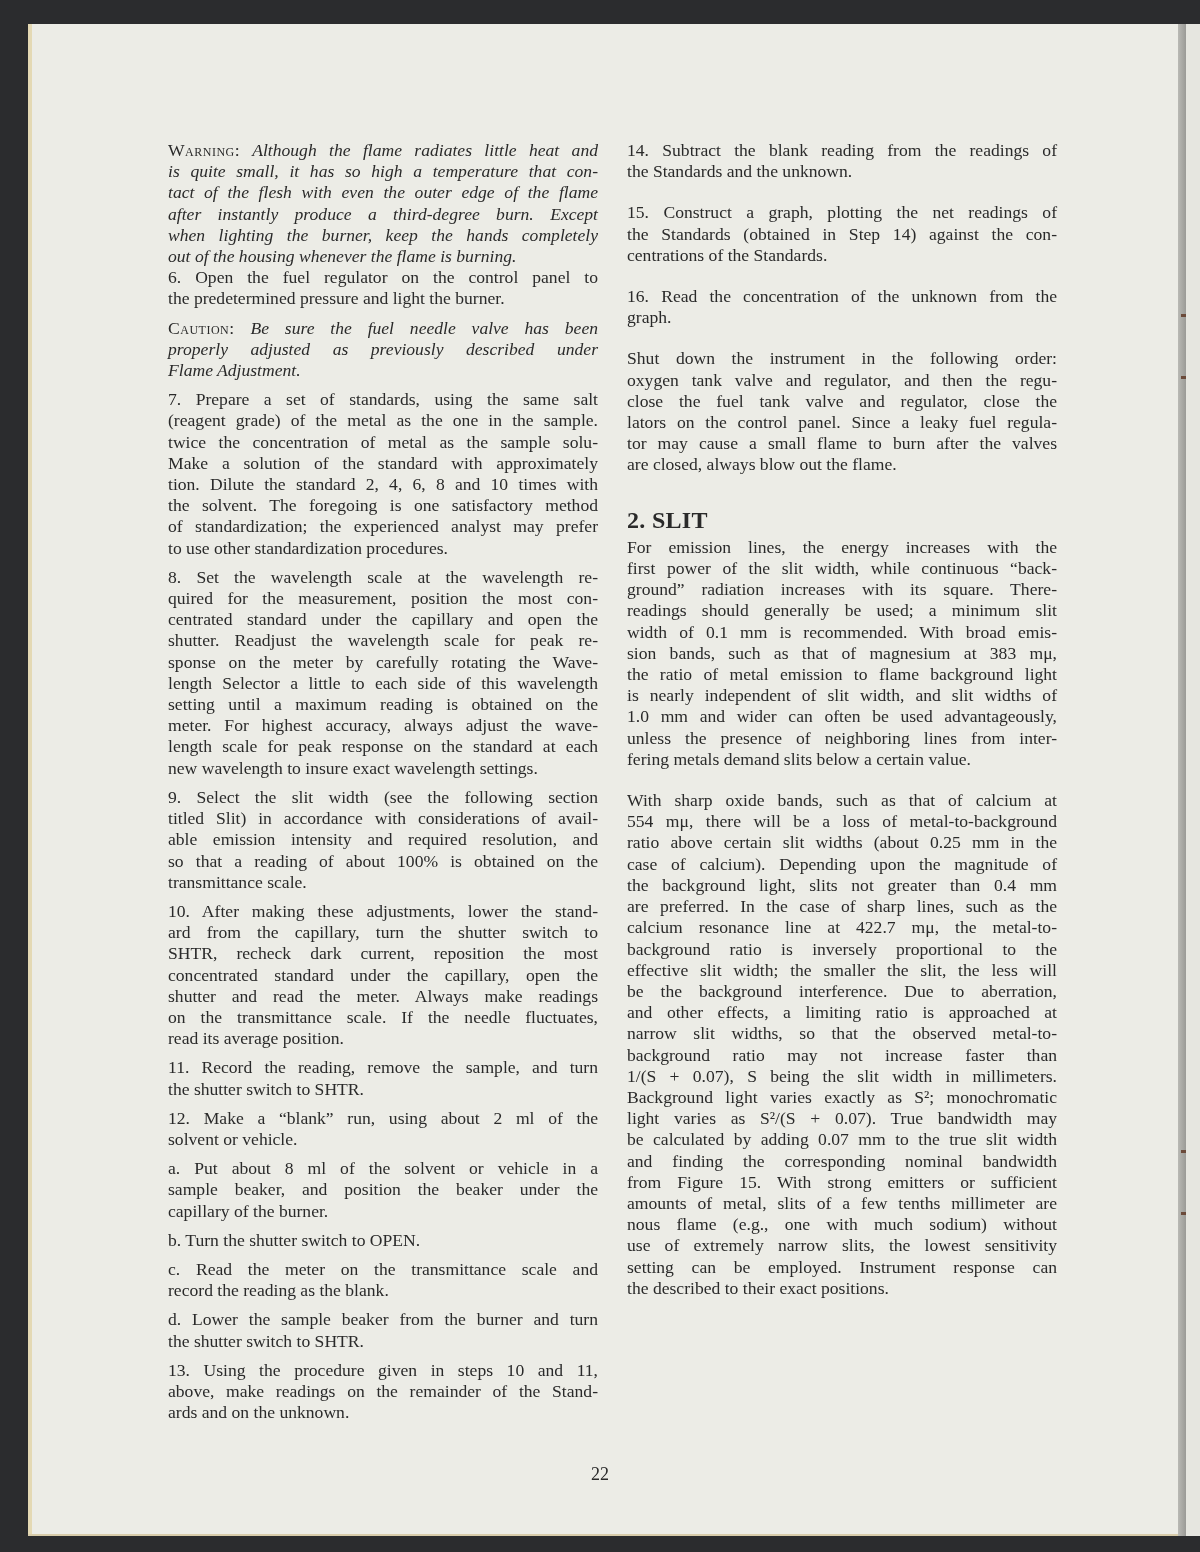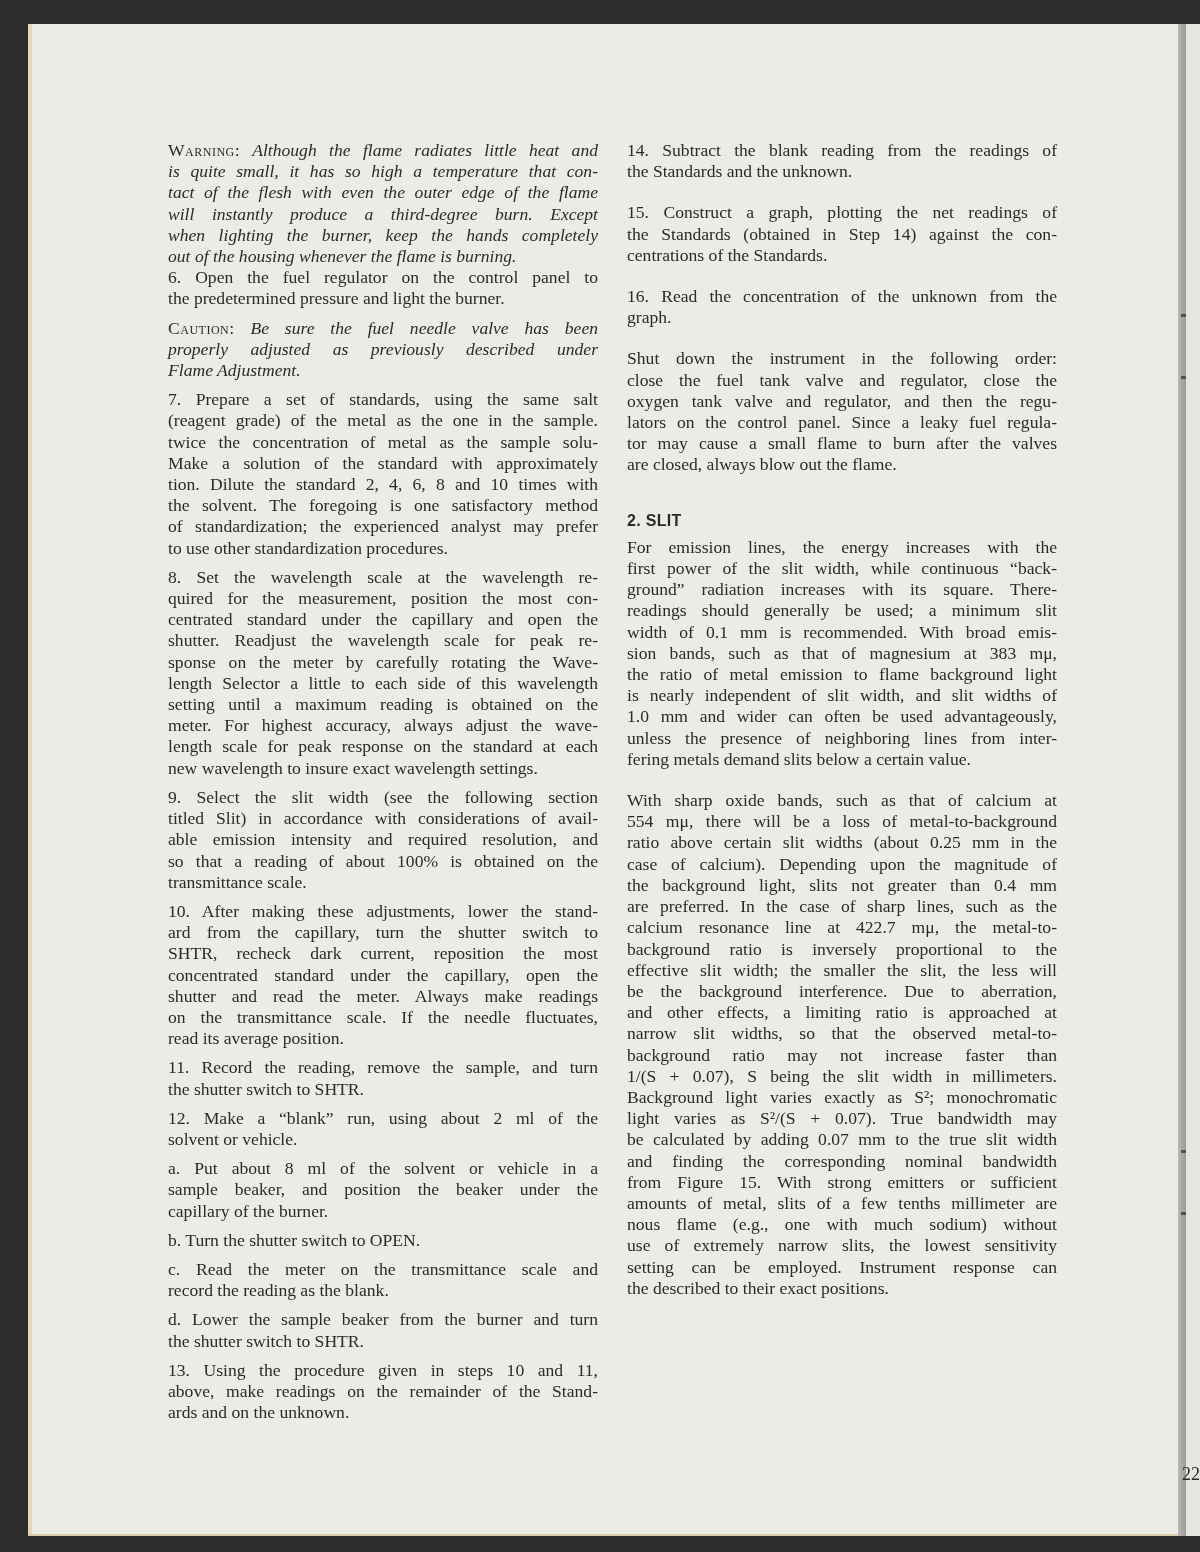--- a/index.html
+++ b/index.html
@@ -39,48 +39,48 @@
   }
   .col-left { left: 168px; width: 430px; }
   .col-right { left: 627px; width: 430px; }
   .para { margin: 0 0 8px 0; }
   .line { display: block; text-align: justify; text-align-last: justify; white-space: nowrap; }
   .line.last { text-align-last: left; }
   .smallcaps { font-variant: small-caps; letter-spacing: 0.5px; }
   .italic { font-style: italic; }
   .gap-lg { margin-bottom: 20px; }
   .heading {
-    font-family: Liberation Sans, sans-serif;
-    font-weight: bold; font-size: 16px; letter-spacing: 0.3px;
+    font-family: Liberation Serif, serif;
+    font-weight: bold; font-size: 24px; letter-spacing: 0.3px;
     margin: 34px 0 6px 0;
   }
   .page-number {
     position: absolute; left: 0; width: 1200px; top: 1464px;
-    text-align: right; font-size: 18px;
+    text-align: center; font-size: 18px;
   }
 </style>
 </head>
 <body>
 
 <div class="page"></div>
 <div class="page-bottom-edge"></div>
 <div class="spine-shadow"></div>
 <div class="next-page"></div>
 <div class="staple" style="top:314px"></div>
 <div class="staple" style="top:376px"></div>
 <div class="staple" style="top:1150px"></div>
 <div class="staple" style="top:1212px"></div>
 
 <div class="col col-left">
   <div class="para" style="margin-bottom:0">
     <span class="line italic"><span class="smallcaps" style="font-style:normal">Warning:</span> <span>Although the flame radiates little heat and</span></span>
     <div>
         <span class="line italic">is quite small, it has so high a temperature that con-</span>
         <span class="line italic">tact of the flesh with even the outer edge of the flame</span>
-        <span class="line italic">will instantly produce a third-degree burn. Except</span>
+        <span class="line italic">after instantly produce a third-degree burn. Except</span>
         <span class="line italic">when lighting the burner, keep the hands completely</span>
         <span class="line italic last">out of the housing whenever the flame is burning.</span>
       </div>
   </div>
   <div class="para">
       <span class="line">6. Open the fuel regulator on the control panel to</span>
       <span class="line last">the predetermined pressure and light the burner.</span>
     </div>
   <div class="para">
     <span class="line italic"><span class="smallcaps" style="font-style:normal">Caution:</span> <span>Be sure the fuel needle valve has been</span></span>
@@ -167,22 +167,22 @@
       <span class="line">15. Construct a graph, plotting the net readings of</span>
       <span class="line">the Standards (obtained in Step 14) against the con-</span>
       <span class="line last">centrations of the Standards.</span>
     </div>
   <div class="para gap-lg">
       <span class="line">16. Read the concentration of the unknown from the</span>
       <span class="line last">graph.</span>
     </div>
   <div class="para">
       <span class="line">Shut down the instrument in the following order:</span>
+      <span class="line">oxygen tank valve and regulator, and then the regu-</span>
       <span class="line">close the fuel tank valve and regulator, close the</span>
-      <span class="line">oxygen tank valve and regulator, and then the regu-</span>
       <span class="line">lators on the control panel. Since a leaky fuel regula-</span>
       <span class="line">tor may cause a small flame to burn after the valves</span>
       <span class="line last">are closed, always blow out the flame.</span>
     </div>
   <div class="heading">2. SLIT</div>
   <div class="para gap-lg">
       <span class="line">For emission lines, the energy increases with the</span>
       <span class="line">first power of the slit width, while continuous “back-</span>
       <span class="line">ground” radiation increases with its square. There-</span>
       <span class="line">readings should generally be used; a minimum slit</span>

